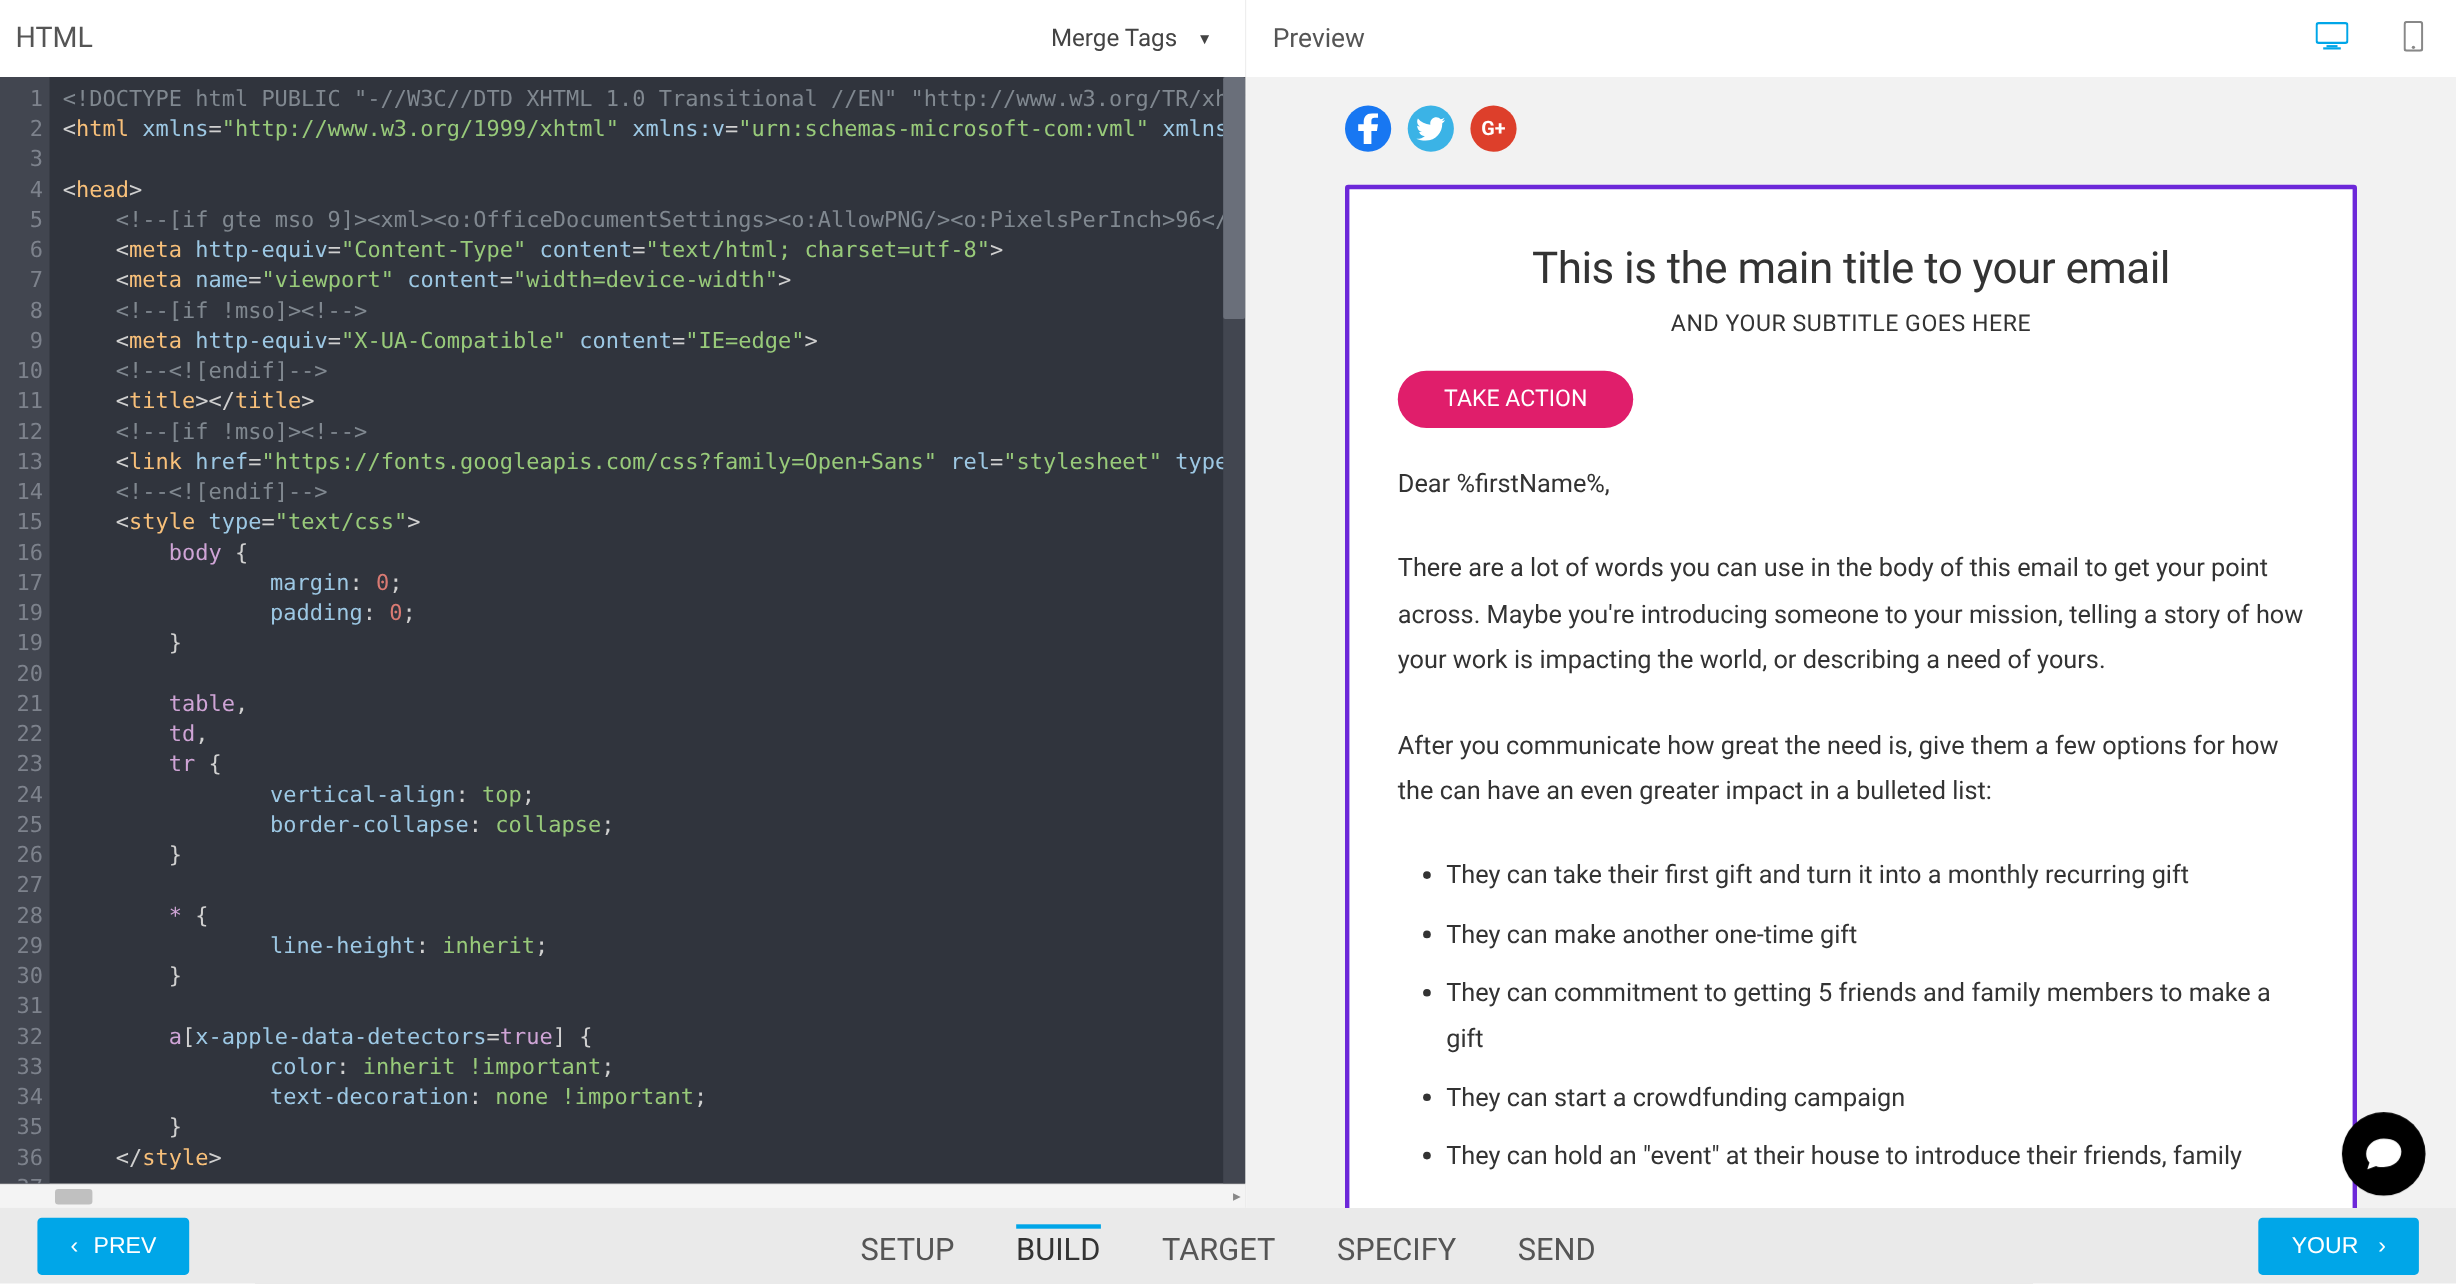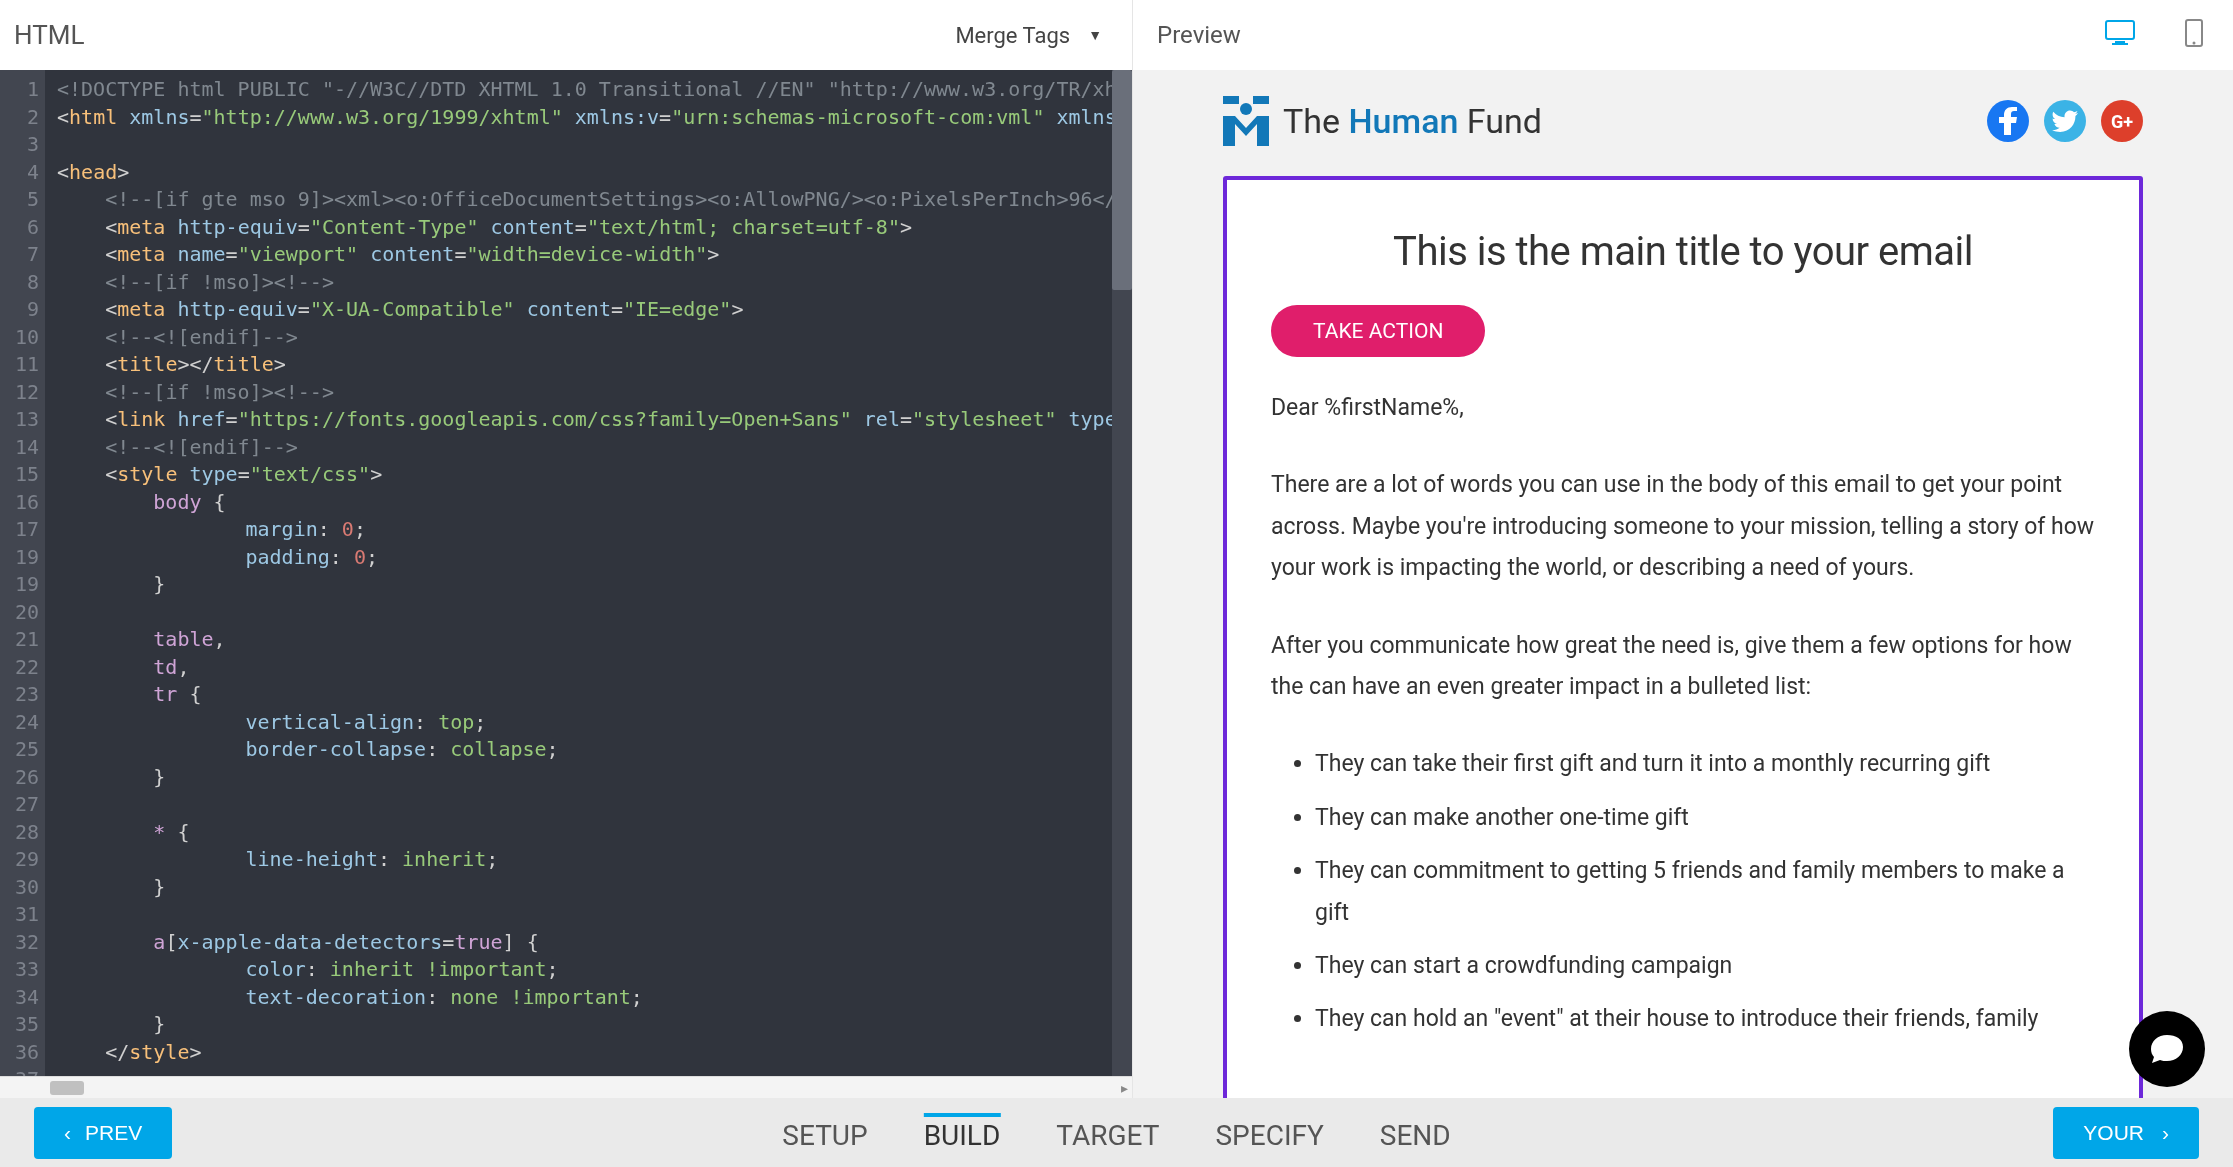--- a/index.html
+++ b/index.html
@@ -148,50 +148,40 @@
               <rect x="1" y="1" width="16" height="26" rx="2" fill="none" stroke="#888" stroke-width="2"></rect>
               <circle cx="9" cy="24" r="1.5" fill="#888"></circle>
             </svg>
         </div>
       </div>
     </div>
 
     <div class="preview-body">
       <div class="email">
         <div class="email-header">
-          <div class="logo">
-            <svg width="46" height="50" viewBox="0 0 46 50">
-              <rect x="0" y="0" width="16" height="8" fill="#1278b8"></rect>
-              <rect x="30" y="0" width="16" height="8" fill="#1278b8"></rect>
-              <circle cx="23" cy="13" r="6" fill="#1278b8"></circle>
-              <rect x="0" y="20" width="12" height="30" fill="#1278b8"></rect>
-              <rect x="34" y="20" width="12" height="30" fill="#1278b8"></rect>
-              <path d="M 12 20 L 23 32 L 34 20 L 34 28 L 23 40 L 12 28 Z" fill="#1278b8"></path>
-            </svg>
-            <div class="logo-text"><span>The </span><span class="blue">Human</span><span> Fund</span></div>
-          </div>
           <div class="social">
             <div style="background:#1877f2">
                 <svg width="20" height="28" viewBox="0 0 20 28">
                   <path d="M 13 28 V 16 h 5 l 1 -6 h -6 V 7 c 0 -2 1 -3 3 -3 h 3 V 0 c -1 0 -3 0 -5 0 c -5 0 -8 3 -8 8 v 2 H 1 v 6 h 5 v 12 z" fill="#fff"></path>
                 </svg>
               </div>
             <div style="background:#3bb3e6">
                 <svg width="26" height="22" viewBox="0 0 26 22">
                   <path d="M 26 3 c -1 0.5 -2 0.8 -3 1 c 1 -0.7 2 -1.8 2.4 -3 c -1 0.6 -2.2 1.1 -3.4 1.3 C 21 1.2 19.6 0.5 18 0.5 c -3 0 -5.5 2.5 -5.5 5.5 c 0 0.4 0 0.9 0.1 1.3 C 8 7 4 4.9 1.3 1.7 c -0.5 0.8 -0.7 1.8 -0.7 2.8 c 0 1.9 1 3.6 2.5 4.6 c -0.9 0 -1.8 -0.3 -2.5 -0.7 v 0.1 c 0 2.7 1.9 4.9 4.4 5.4 c -0.5 0.1 -1 0.2 -1.5 0.2 c -0.4 0 -0.7 0 -1.1 -0.1 c 0.7 2.2 2.8 3.8 5.2 3.8 c -1.9 1.5 -4.3 2.4 -6.9 2.4 c -0.4 0 -0.9 0 -1.3 -0.1 C 2.4 21.2 5.2 22 8.2 22 c 9.8 0 15.2 -8.1 15.2 -15.2 v -0.7 C 24.4 5.4 25.3 4.3 26 3 z" fill="#fff"></path>
                 </svg>
               </div>
             <div style="background:#dd3f2b">
                 <span style="color:#fff;font-size:18px;font-weight:bold">G+</span>
               </div>
           </div>
         </div>
 
         <div class="email-card">
           <h1 class="email-main-title">This is the main title to your email</h1>
+          <div class="email-subtitle">AND YOUR SUBTITLE GOES HERE</div>
           <div class="cta-wrap">
             <span class="cta">TAKE ACTION</span>
           </div>
           <div class="email-body-text">
             <p>Dear %firstName%,</p>
             <p>There are a lot of words you can use in the body of this email to get your point across. Maybe you're introducing someone to your mission, telling a story of how your work is impacting the world, or describing a need of yours.</p>
             <p>After you communicate how great the need is, give them a few options for how the can have an even greater impact in a bulleted list:</p>
             <ul id="bullets">
                 <li>They can take their first gift and turn it into a monthly recurring gift</li>
                 <li>They can make another one-time gift</li>

